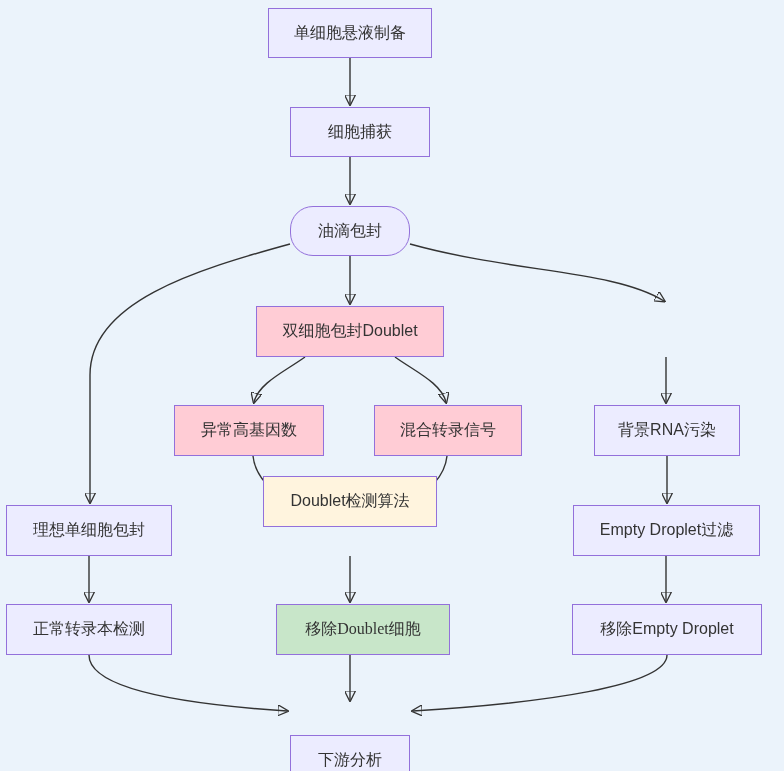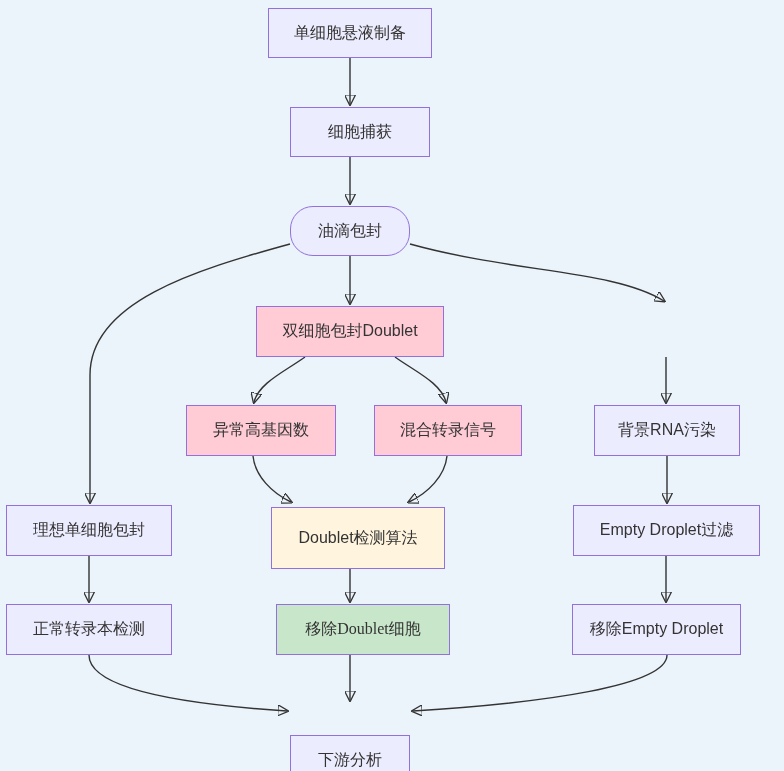--- a/index.html
+++ b/index.html
@@ -76,24 +76,24 @@
     <path d="M666,556 L666,601" marker-end="url(#arrow)"></path>
     <path d="M89,655 C89,686 165,703 287,711" marker-end="url(#arrow)"></path>
     <path d="M350,655 L350,700" marker-end="url(#arrow)"></path>
     <path d="M667,655 C667,686 542,703 413,711" marker-end="url(#arrow)"></path>
   </svg>
 
   <div class="node" style="left:268px; top:8px;   width:164px; height:50px;">单细胞悬液制备</div>
   <div class="node" style="left:290px; top:107px; width:140px; height:50px;">细胞捕获</div>
   <div class="node" style="left:290px; top:206px; width:120px; height:50px;border-radius:23px;">油滴包封</div>
   <div class="node problem" style="left:256px; top:306px; width:188px; height:51px;">双细胞包封Doublet</div>
-  <div class="node problem" style="left:186px; top:405px; width:150px; height:51px;">异常高基因数</div>
+  <div class="node problem" style="left:174px; top:405px; width:150px; height:51px;">异常高基因数</div>
   <div class="node problem" style="left:374px; top:405px; width:148px; height:51px;">混合转录信号</div>
   <div class="node" style="left:594px; top:405px; width:146px; height:51px;">背景RNA污染</div>
   <div class="node" style="left:6px;   top:505px; width:166px; height:51px;">理想单细胞包封</div>
-  <div class="node process" style="left:263px; top:507px; width:174px; height:62px;margin-left:8px;">Doublet检测算法</div>
+  <div class="node process" style="left:263px; top:476px; width:174px; height:51px;">Doublet检测算法</div>
   <div class="node" style="left:6px;   top:604px; width:166px; height:51px;">正常转录本检测</div>
   <div class="node" style="left:573px; top:505px; width:187px; height:51px;">Empty Droplet过滤</div>
   <div class="node success" style="left:276px; top:604px; width:174px; height:51px;font-family:Liberation Serif, serif;">移除Doublet细胞</div>
-  <div class="node" style="left:572px; top:604px; width:169px; height:51px;">移除Empty Droplet</div>
+  <div class="node" style="left:572px; top:604px; width:190px; height:51px;">移除Empty Droplet</div>
   <div class="node" style="left:290px; top:703px; width:120px; height:51px;margin-top:32px;">下游分析</div>
 
 </div>
 
 </body></html>

